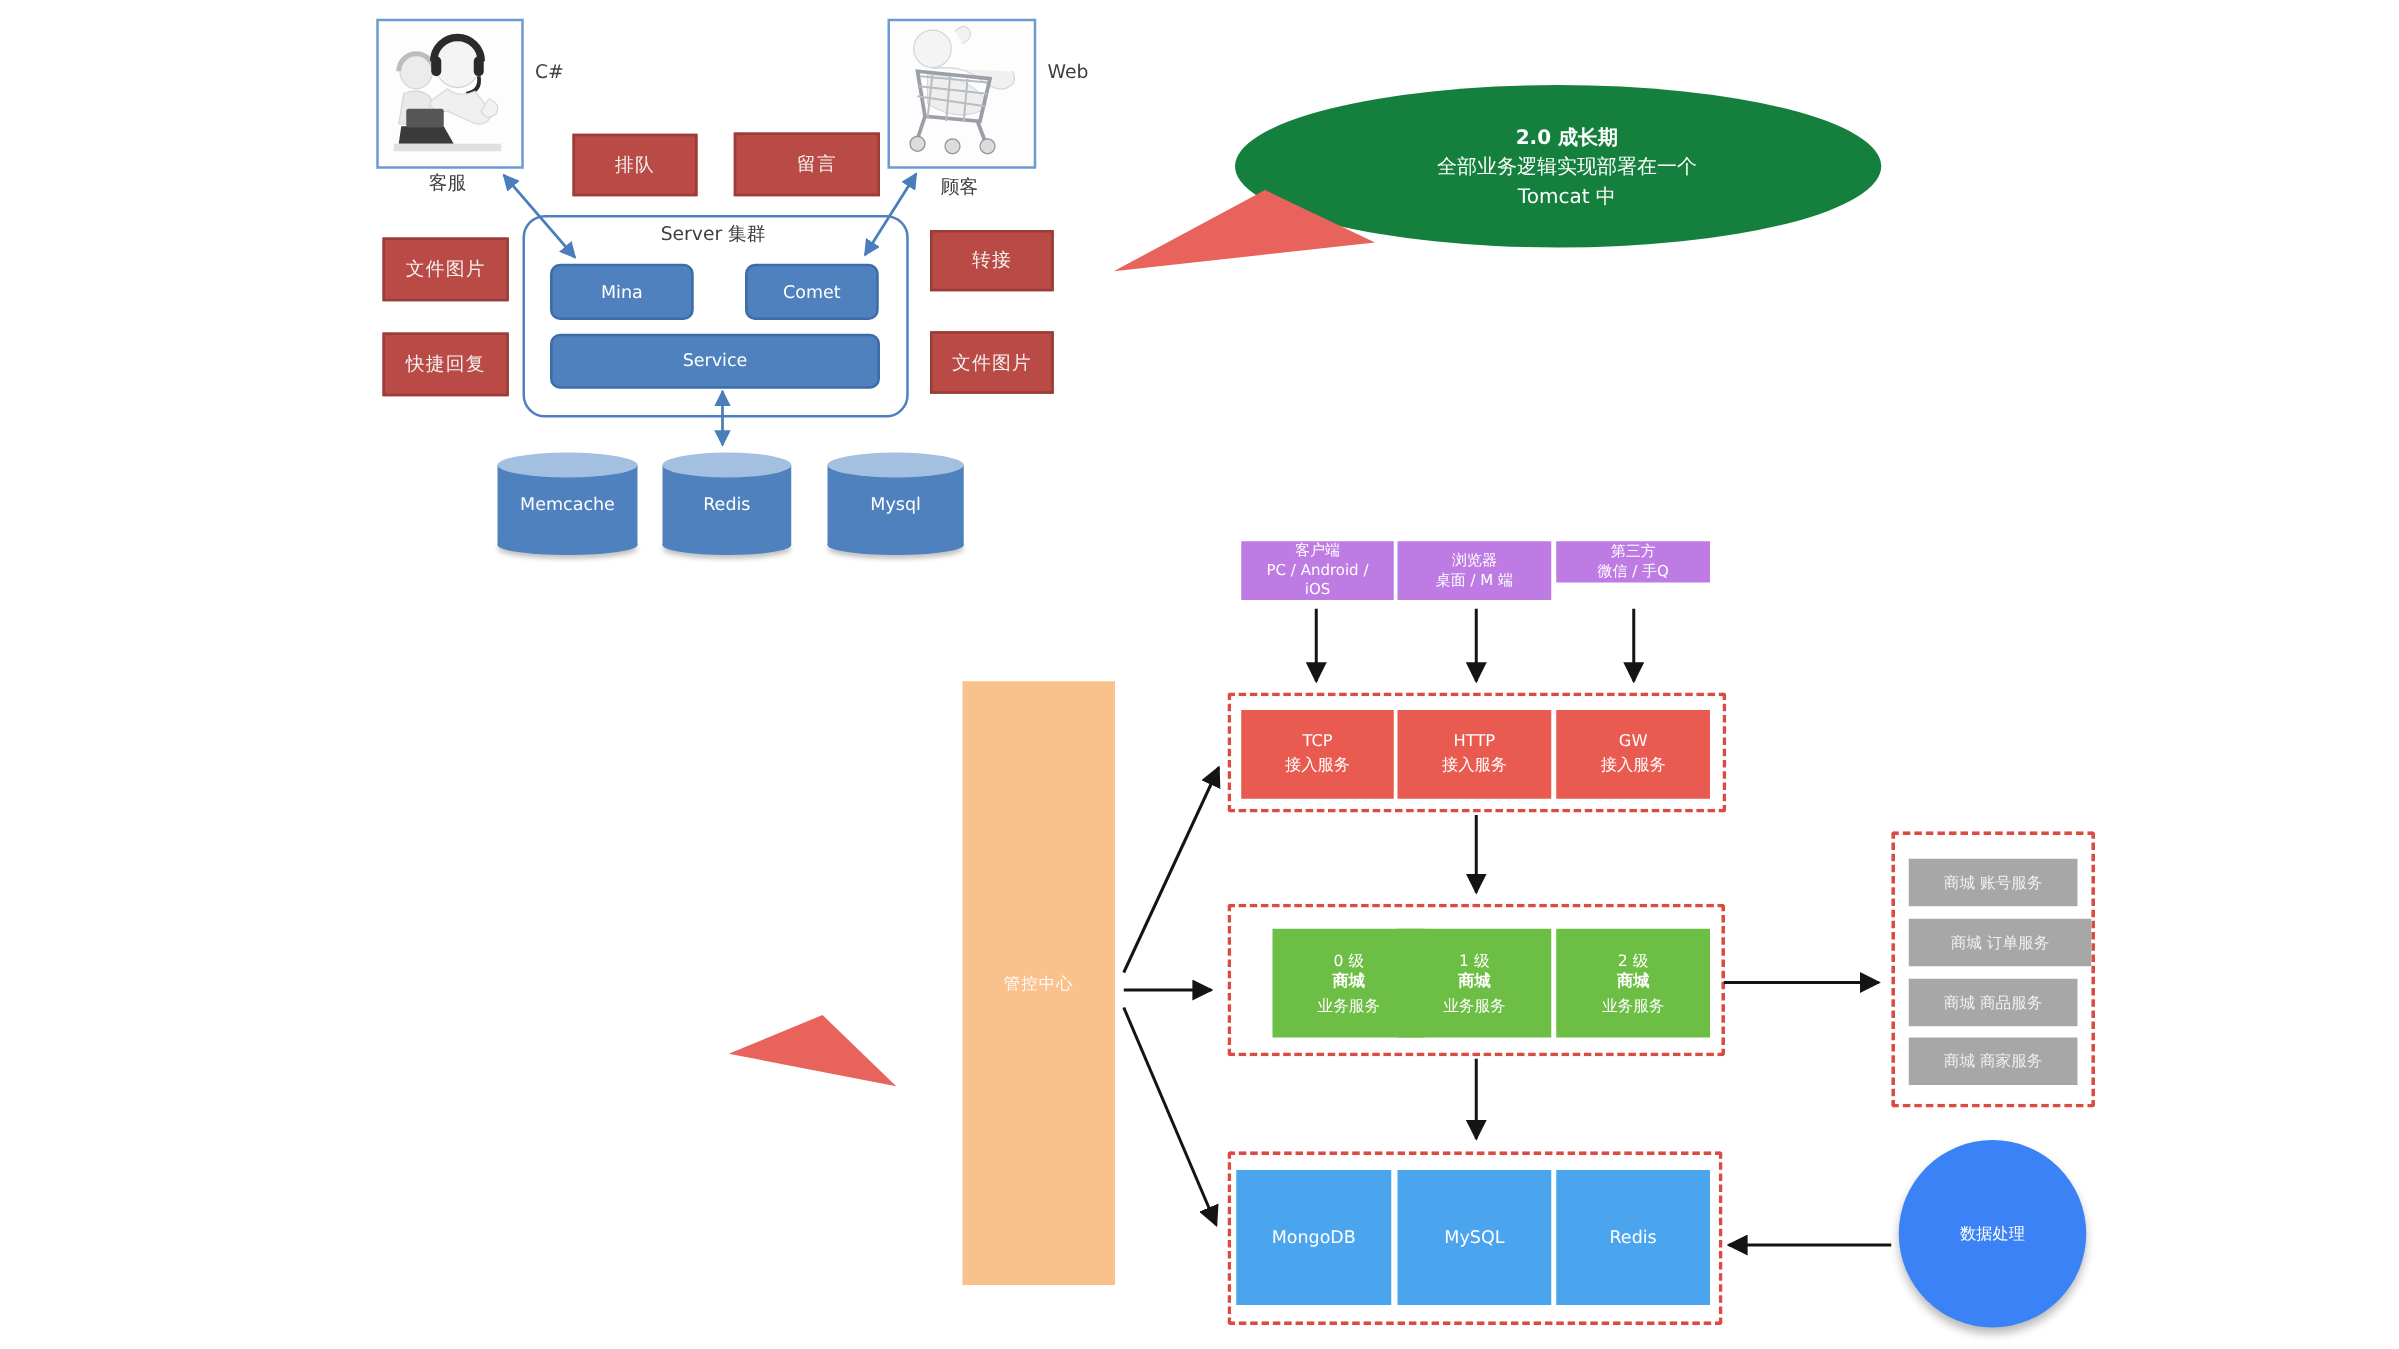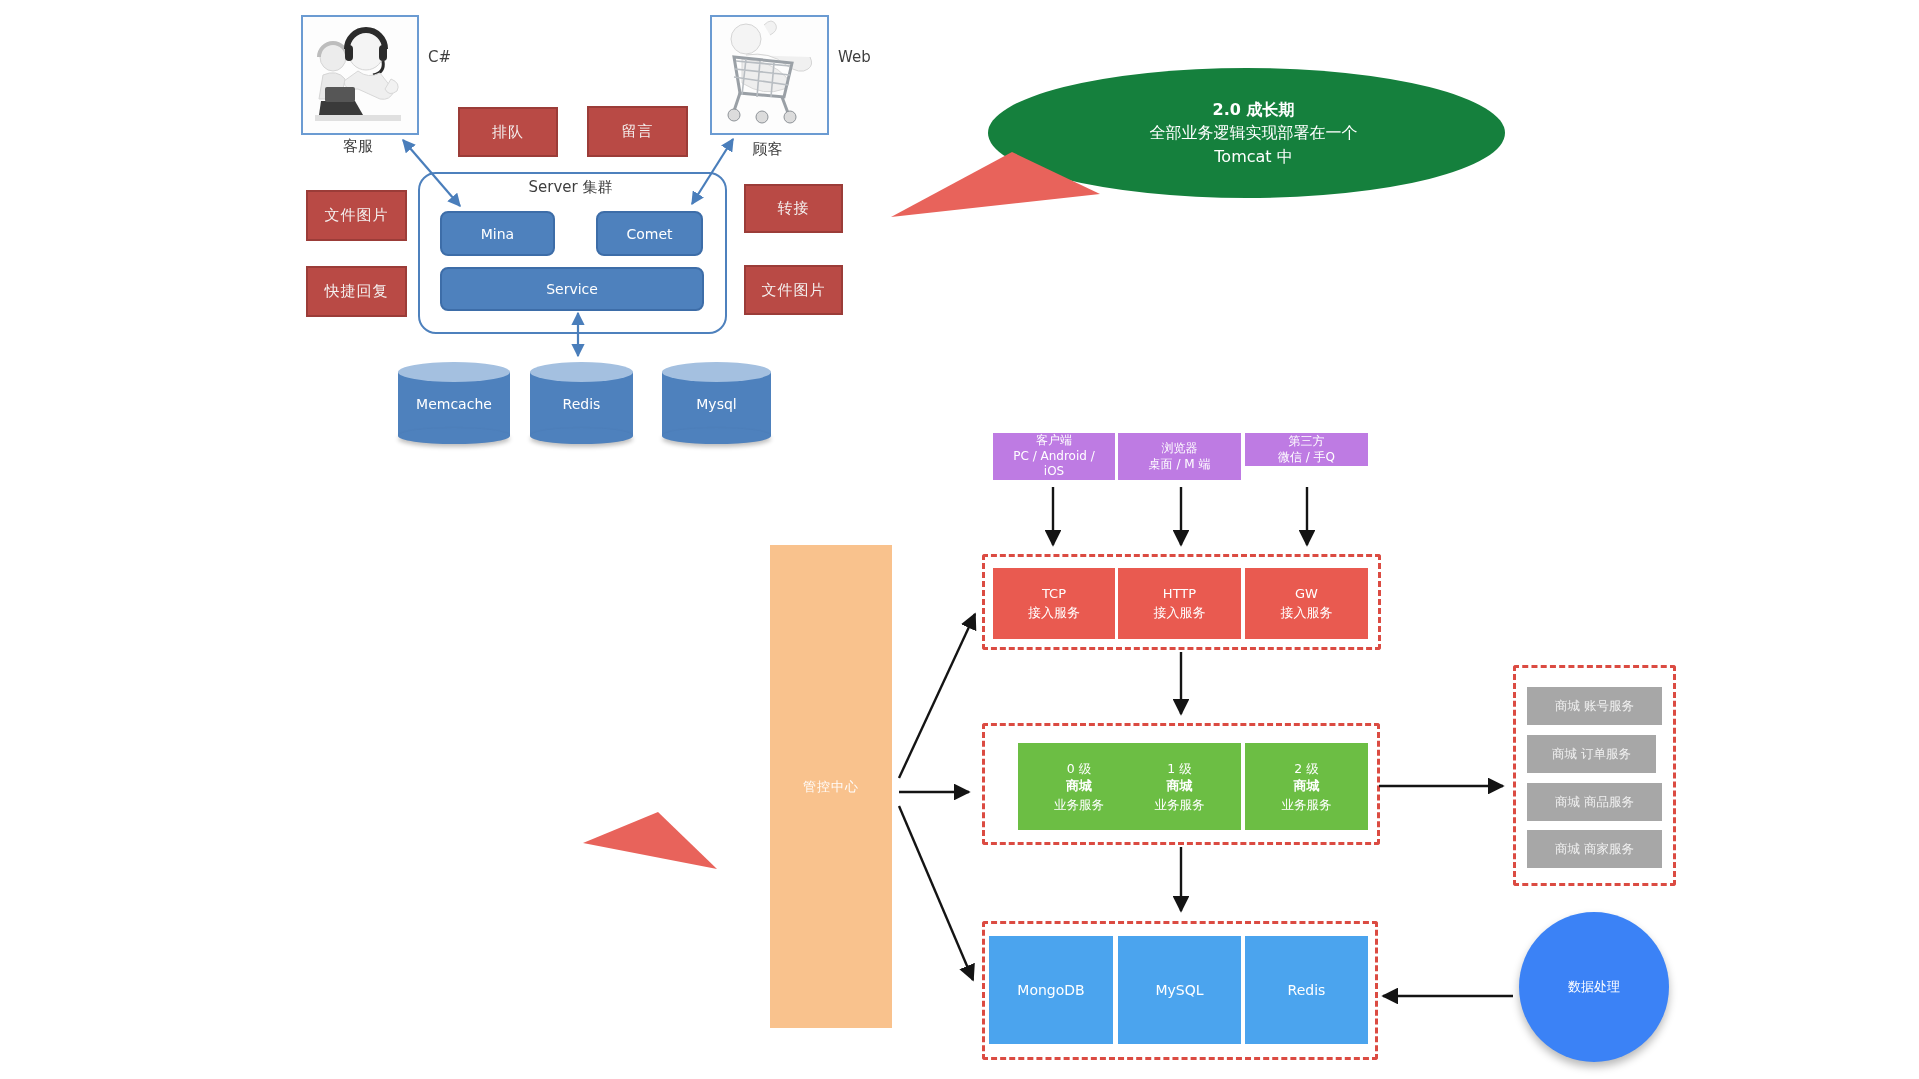--- a/index.html
+++ b/index.html
@@ -76,21 +76,21 @@
       <path d="M28 76 l-6 18 M70 80 l6 16" stroke="#9aa0a6" stroke-width="3"></path>
       <circle cx="22" cy="98" r="6" fill="#dcdcdc" stroke="#8e9398"></circle>
       <circle cx="78" cy="100" r="6" fill="#dcdcdc" stroke="#8e9398"></circle>
       <circle cx="50" cy="100" r="6" fill="#dcdcdc" stroke="#8e9398"></circle>
     </svg>
   </div>
   <div class="abs plain-lbl" style="left:838px;top:48px;">Web</div>
   <div class="abs plain-lbl ctr" style="left:710px;top:140px;width:115px;">顾客</div>
 
   <div class="abs brick ctr" style="left:458px;top:107px;width:96px;height:46px;">排队</div>
-  <div class="abs brick ctr" style="left:587px;top:106px;width:97px;height:47px;">留言</div>
+  <div class="abs brick ctr" style="left:587px;top:106px;width:97px;height:47px;padding-left:16px;">留言</div>
   <div class="abs brick ctr" style="left:306px;top:190px;width:97px;height:47px;">文件图片</div>
   <div class="abs brick ctr" style="left:306px;top:266px;width:97px;height:47px;">快捷回复</div>
   <div class="abs brick ctr" style="left:744px;top:184px;width:95px;height:45px;">转接</div>
   <div class="abs brick ctr" style="left:744px;top:265px;width:95px;height:46px;">文件图片</div>
 
   <div class="abs cluster" style="left:418px;top:172px;width:305px;height:158px;"></div>
   <div class="abs cluster-title ctr" style="left:418px;top:178px;width:305px;">Server 集群</div>
   <div class="abs blue-node ctr" style="left:440px;top:211px;width:111px;height:41px;">Mina</div>
   <div class="abs blue-node ctr" style="left:596px;top:211px;width:103px;height:41px;">Comet</div>
   <div class="abs blue-node ctr" style="left:440px;top:267px;width:260px;height:40px;">Service</div>
@@ -165,21 +165,21 @@
     <div>业务服务</div>
   </div>
   <div class="abs green col" style="left:1245px;top:743px;width:123px;height:87px;">
     <div>2 级</div>
     <b>商城</b>
     <div>业务服务</div>
   </div>
 
   <div class="abs dashed" style="left:1513px;top:665px;width:157px;height:215px;"></div>
   <div class="abs grayrow ctr" style="left:1527px;top:687px;width:135px;height:38px;">商城 账号服务</div>
-  <div class="abs grayrow ctr" style="left:1527px;top:735px;width:129px;height:38px;">商城 订单服务</div>
+  <div class="abs grayrow ctr" style="left:1527px;top:735px;width:146px;height:38px;">商城 订单服务</div>
   <div class="abs grayrow ctr" style="left:1527px;top:783px;width:135px;height:38px;">商城 商品服务</div>
   <div class="abs grayrow ctr" style="left:1527px;top:830px;width:135px;height:38px;">商城 商家服务</div>
 
   <div class="abs dashed" style="left:982px;top:921px;width:390px;height:133px;"></div>
   <div class="abs dbblue ctr" style="left:989px;top:936px;width:124px;height:108px;">MongoDB</div>
   <div class="abs dbblue ctr" style="left:1118px;top:936px;width:123px;height:108px;">MySQL</div>
   <div class="abs dbblue ctr" style="left:1245px;top:936px;width:123px;height:108px;">Redis</div>
 
   <div class="abs circle ctr" style="left:1519px;top:912px;width:150px;height:150px;">
     <span>数据处理</span>

